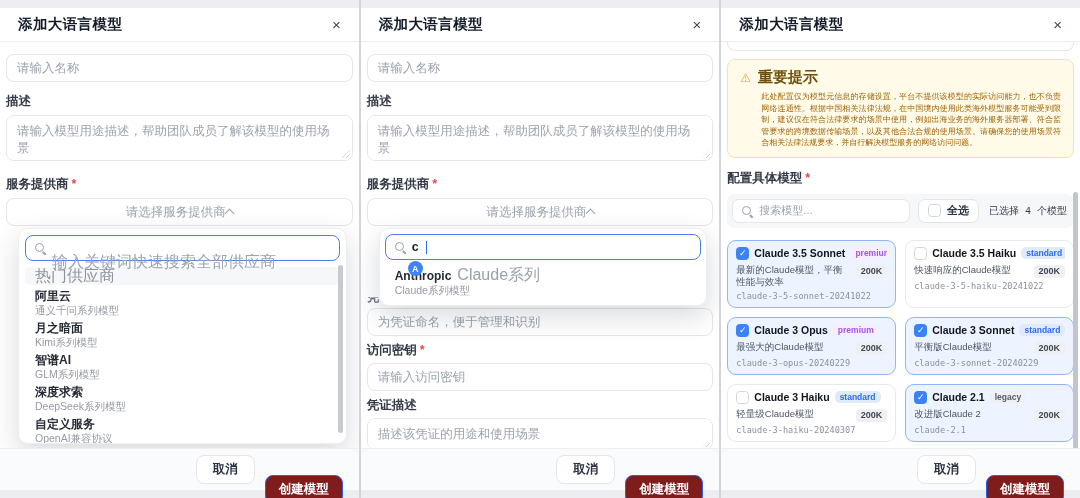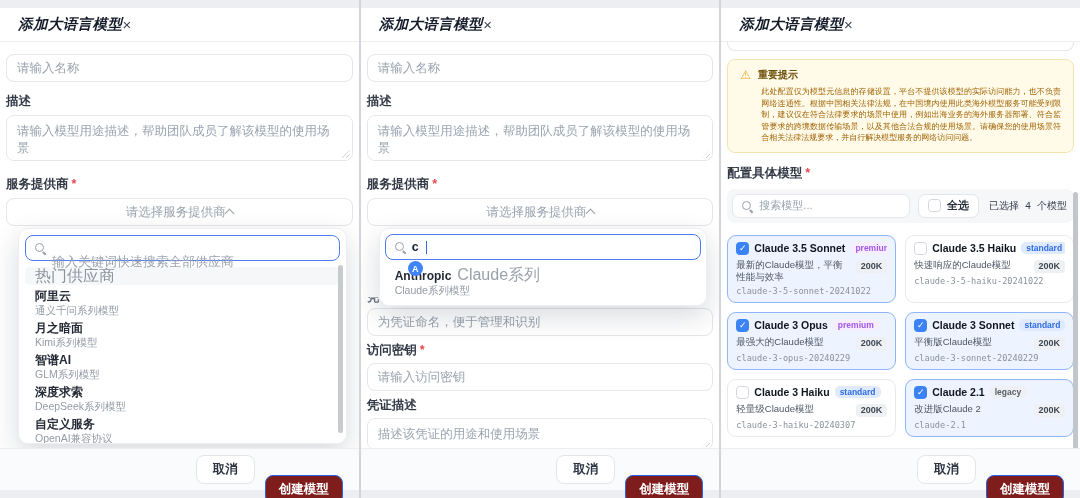--- a/index.html
+++ b/index.html
@@ -1,22 +1,22 @@
 <!DOCTYPE html>
 <html><head>
 <meta charset="utf-8">
 <style>
   html,body{margin:0;padding:0;background:#d2d4d9;}
   *{box-sizing:border-box;}
   .stage{width:1080px;height:498px;display:flex;gap:2px;background:#d2d4d9;
          font-family:"Liberation Sans",sans-serif;overflow:hidden;}
   .panel{flex:1 1 0;min-width:0;background:#eceef1;padding:8px 0;position:relative;}
   .modal{background:#fff;height:482px;display:flex;flex-direction:column;position:relative;}
-  .m-head{height:34px;flex:none;display:flex;align-items:center;
-          padding:0 18px;border-bottom:1px solid #eceef0;font-style:italic;}
+  .m-head{height:34px;flex:none;display:flex;align-items:center;justify-content:space-between;
+          padding:0 18px;border-bottom:1px solid #eceef0;}
   .m-title{font-size:14.5px;font-weight:bold;color:#141b29;letter-spacing:.4px;}
   .m-close{font-size:15px;color:#3f4754;line-height:1;cursor:pointer;}
   .m-body{flex:1 1 auto;position:relative;padding:12px 6px 0;overflow:hidden;}
   .m-foot{flex:none;height:42px;border-top:1px solid #eceef0;background:#fafbfc;
           display:flex;align-items:center;justify-content:flex-end;gap:10px;padding:0 16px;}
   .btn{height:29px;border-radius:8px;font-size:12.5px;font-weight:bold;display:inline-flex;
        align-items:center;cursor:pointer;}
   .btn-cancel{background:#fff;border:1px solid #e3e5e9;color:#2b3240;padding:0 16px;}
   .btn-create{background:#7f1d1d;border:1px solid #2563eb;color:#fff;padding:0 13px;margin-top:40px;}
 
@@ -40,21 +40,21 @@
                border:1.5px solid #98a0aa;border-radius:50%;}
   .mag::after{content:"";position:absolute;left:9px;top:9px;width:4px;height:1.5px;
               background:#98a0aa;transform:rotate(45deg);transform-origin:left center;}
 
   .dropdown{position:absolute;left:18px;right:12px;background:#fff;border:1px solid #eceef1;
             border-radius:10px;box-shadow:0 10px 28px rgba(15,23,42,.16);z-index:5;}
   .dd1{top:186px;height:216px;padding:6px 6px 0;overflow:hidden;}
   .dd2{top:186px;padding:5px 5px 6px;}
   .dd-search{display:flex;align-items:center;gap:6px;height:26px;border:1.5px solid #4d7df2;
              border-radius:8px;padding:0 8px;background:#fff;}
-  .dd-search .ph{font-size:13px;color:#9aa3ae;white-space:nowrap;margin-top:28px;}
+  .dd-search .ph{font-size:16px;color:#9aa3ae;white-space:nowrap;margin-top:28px;}
   .typed{font-size:12.5px;font-weight:600;color:#15202f;}
   .caret{display:inline-block;width:1.5px;height:13px;background:#2f6bef;margin-left:1px;}
   .cursor-badge{position:absolute;left:28px;top:32px;width:15px;height:15px;border-radius:50%;
                 background:#3f83f8;color:#fff;font-size:9px;font-weight:bold;display:flex;
                 align-items:center;justify-content:center;z-index:6;}
   .dd-group{background:#f6f7f9;border-radius:5px;padding:3px 10px;font-size:16px;color:#8d939e;
             margin:6px 0 2px;line-height:12px;}
   .dd-item{padding:3px 10px;cursor:pointer;}
   .dd-item .nm{font-size:12px;font-weight:bold;color:#242a35;line-height:13px;}
   .dd-item .ds{font-size:10.5px;color:#949aa5;line-height:11px;margin-top:2px;}
@@ -62,21 +62,21 @@
   .dd-scroll{position:absolute;right:3px;top:36px;width:5px;height:168px;border-radius:3px;background:#c7cacf;}
   .panel-scroll{position:absolute;right:2px;top:150px;width:5px;height:283px;border-radius:3px;background:#c2c5ca;z-index:9;}
 
   .clip-lbl{height:9px;overflow:hidden;margin:0;}
   .clip-lbl .lbl{margin:0;transform:translateY(-7px);color:#6b7280;}
 
   .field-cut{height:9px;border:1px solid #e4e6ea;border-top:none;border-radius:0 0 8px 8px;}
   .warn{margin-top:8px;background:#fffbe8;border:1px solid #f3e3ae;border-radius:8px;padding:8px 12px 8px;}
   .warn-head{display:flex;align-items:center;gap:7px;}
   .warn-ico{color:#f0a020;font-size:12px;line-height:12px;}
-  .warn-title{font-size:10px;font-weight:bold;color:#6e4f0a;}
+  .warn-title{font-size:15px;font-weight:bold;color:#6e4f0a;}
   .warn-body{margin:4px 0 0 21px;font-size:8px;line-height:11.5px;color:#a16207;text-align:justify;}
 
   .toolbar{margin-top:8px;background:#f6f7f9;border-radius:8px;padding:5px;display:flex;
            align-items:center;gap:8px;height:34px;}
   .tb-search{flex:1 1 auto;height:24px;background:#fff;border:1px solid #e5e7eb;border-radius:7px;
              display:flex;align-items:center;gap:6px;padding:0 8px;min-width:0;}
   .tb-search .ph{font-size:11px;color:#9aa3ae;white-space:nowrap;}
   .tb-all{height:24px;background:#fff;border:1px solid #e2e5e9;border-radius:7px;padding:0 9px;
           display:flex;align-items:center;gap:6px;font-size:11px;font-weight:bold;color:#2b3240;cursor:pointer;}
   .tb-count{font-size:10px;color:#323947;white-space:nowrap;margin:0 2px 0 2px;font-family:Liberation Mono, monospace;}

